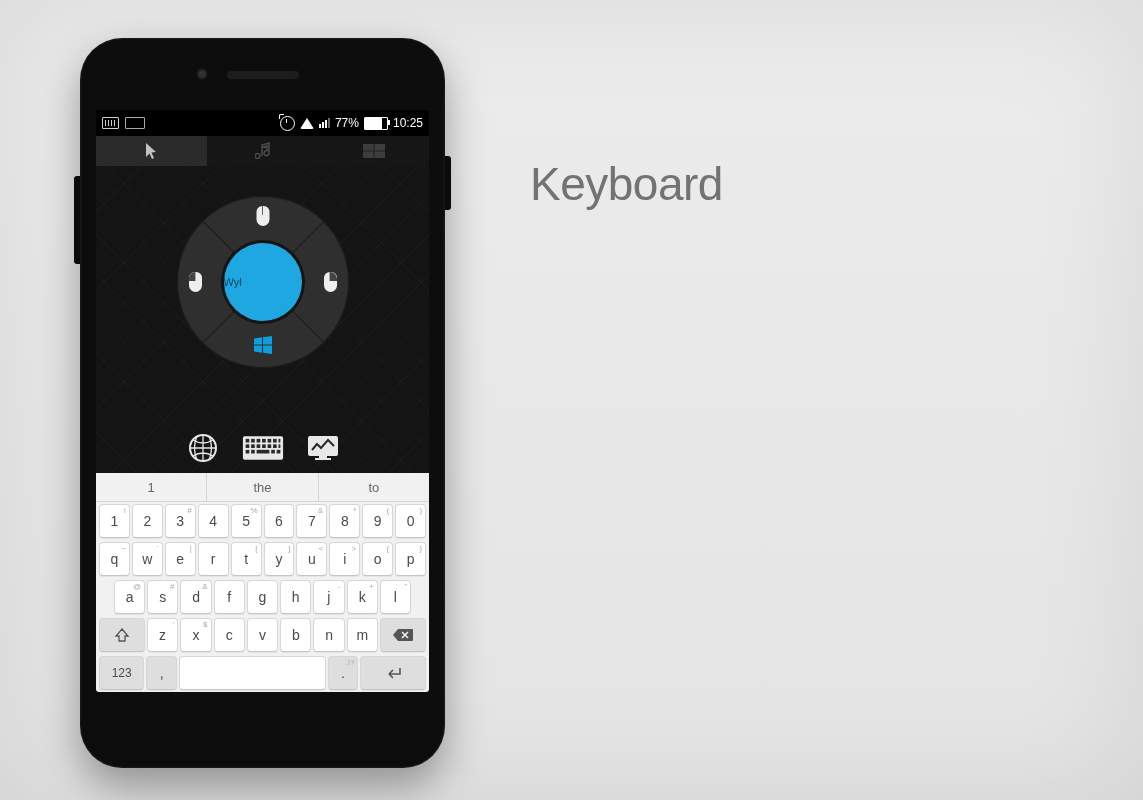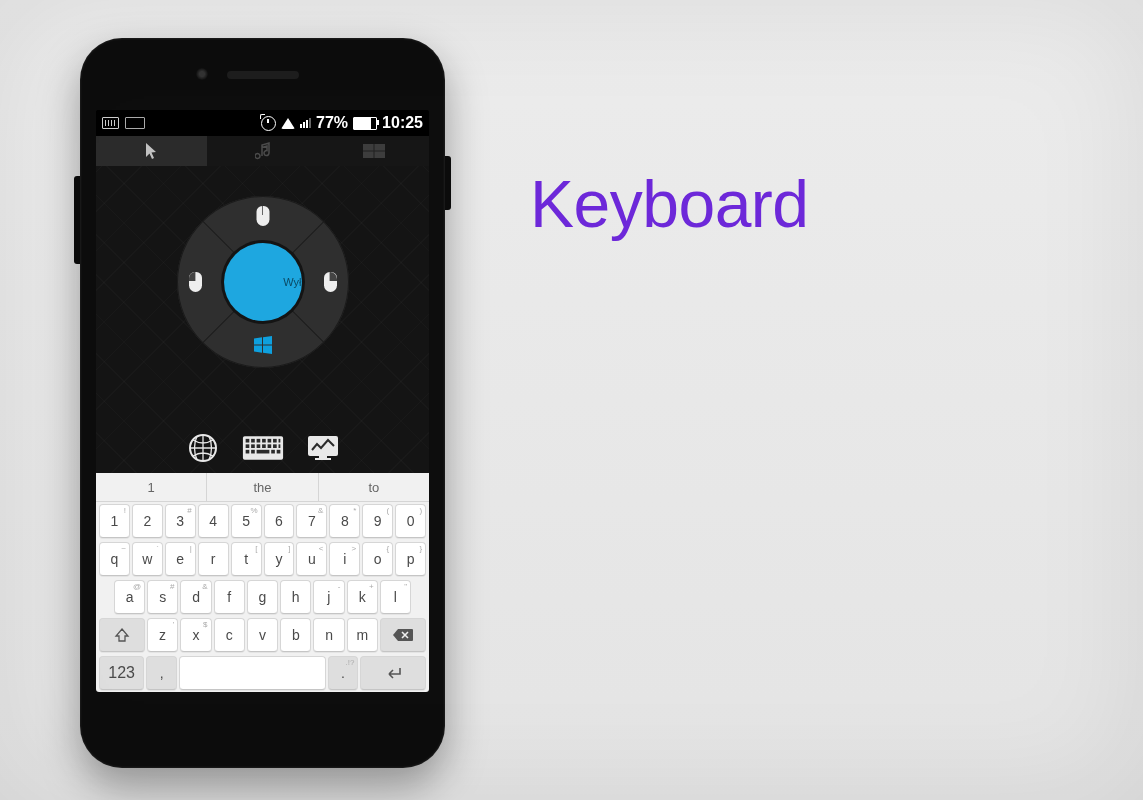--- a/index.html
+++ b/index.html
@@ -35,22 +35,22 @@
   }
   .earpiece{position:absolute;top:33px;left:50%;transform:translateX(-50%);width:72px;height:8px;background:#1e1e1e;border-radius:5px}
   .cam{position:absolute;top:30px;left:116px;width:12px;height:12px;border-radius:50%;background:radial-gradient(circle,#333 30%,#111 70%)}
   .screen{
     position:absolute;top:72px;left:16px;right:16px;bottom:76px;
     background:#000;border-radius:3px;overflow:hidden;
   }
 
   
   .statusbar{
-    height:26px;background:#000;color:#fff;font-size:16px;
-    display:flex;align-items:center;padding:0 6px;gap:5px;font-weight:bold;
+    height:26px;background:#000;color:#fff;font-size:12px;
+    display:flex;align-items:center;padding:0 6px;gap:5px;
   }
   .sb-left{display:flex;gap:6px;align-items:center}
   .sb-right{margin-left:auto;display:flex;gap:5px;align-items:center}
   .sb-kbd{width:15px;height:10px;border:1px solid #ccc;border-radius:1px;position:relative}
   .sb-kbd::after{content:'';position:absolute;inset:2px;background:repeating-linear-gradient(90deg,#ccc 0 1px,transparent 1px 3px)}
   .sb-card{width:18px;height:10px;border:1px solid #aaa;border-radius:1px}
   .sb-alarm{width:13px;height:13px;border:1.5px solid #fff;border-radius:50%;position:relative}
   .sb-alarm::before{content:'';position:absolute;top:2px;left:5px;width:1.5px;height:4px;background:#fff}
   .sb-alarm::after{content:'';position:absolute;top:-3px;left:-2px;width:4px;height:4px;border-top:1.5px solid #fff;border-left:1.5px solid #fff;border-radius:2px 0 0 0}
   .sb-wifi{width:0;height:0;border-left:7px solid transparent;border-right:7px solid transparent;border-bottom:11px solid #fff;border-radius:2px}
@@ -83,21 +83,21 @@
     box-shadow:inset 0 0 0 1px #1b1b1b;
   }
   .radial::before,.radial::after{
     content:'';position:absolute;inset:0;
     background:linear-gradient(#1b1b1b,#1b1b1b);width:1px;left:50%;top:0;bottom:0;
     transform:rotate(45deg);transform-origin:center;
   }
   .radial::after{transform:rotate(-45deg)}
   .radial .center{
     position:absolute;top:50%;left:50%;width:78px;height:78px;transform:translate(-50%,-50%);
-    background:#1ea7e0;border-radius:50%;display:flex;align-items:center;justify-content:flex-end;
+    background:#1ea7e0;border-radius:50%;display:flex;align-items:center;justify-content:flex-start;
     font-size:11px;color:#0b4a64;font-weight:500;
     box-shadow:0 0 0 3px #141414;
     z-index:2;
   }
   .radial .seg{position:absolute;z-index:1}
   .mouse{width:13px;height:20px;background:#eee;border-radius:7px 7px 8px 8px;position:relative}
   .mouse::before{content:'';position:absolute;top:0;left:50%;width:1px;height:9px;background:#666;transform:translateX(-50%)}
   .mouse.l::after{content:'';position:absolute;top:0;left:0;width:50%;height:9px;background:#444;border-radius:7px 0 0 0}
   .mouse.r::after{content:'';position:absolute;top:0;right:0;width:50%;height:9px;background:#444;border-radius:0 7px 0 0}
   .seg.top{top:10px;left:50%;transform:translateX(-50%)}
@@ -127,23 +127,23 @@
   .osk .key svg{display:block}
 
   .screen-flex{display:flex;flex-direction:column;height:100%}
 
   
   .copy{
     position:absolute;left:530px;top:150px;right:60px;
     color:#1a1a1a;
   }
   .copy h1{
-    font-size:66px;font-weight:400;margin:16px 0 36px 0;
+    font-size:46px;font-weight:400;margin:7px 0 36px 0;
     font-family:"Myriad Pro","Segoe UI","Helvetica Neue",Arial,sans-serif;
-    letter-spacing:-.5px;color:#6d28d9;
+    letter-spacing:-.5px;color:#737373;
   }
   .copy p{
     font-size:27px;line-height:1.35;margin:0;color:#222;
     font-family:"Myriad Pro","Segoe UI","Helvetica Neue",Arial,sans-serif;
     max-width:540px;
   }
 </style>
 </head>
 <body>
 
@@ -319,21 +319,21 @@
             <div class="key">m</div>
           <div class="key wide15 dark">
             <svg width="22" height="14" viewBox="0 0 22 14">
                 <path d="M6 1 H20 a1 1 0 0 1 1 1 V12 a1 1 0 0 1 -1 1 H6 L1 7 Z" fill="#555"></path>
                 <path d="M10 4 L16 10 M16 4 L10 10" stroke="#eee" stroke-width="1.6"></path>
               </svg>
           </div>
         </div>
 
         <div class="krow">
-          <div class="key wide15 dark" style="font-size:16px">123</div>
+          <div class="key wide15 dark" style="font-size:12px">123</div>
           <div class="key dark">,</div>
           <div class="key space"></div>
           <div class="key dark">
               <span>.</span>
               <span class="sub">.!?</span>
             </div>
           <div class="key wide2 dark">
             <svg width="20" height="14" viewBox="0 0 20 14">
                 <path d="M17 2 V8 H6 M6 8 L10 4 M6 8 L10 12" fill="none" stroke="#555" stroke-width="1.6"></path>
               </svg>

